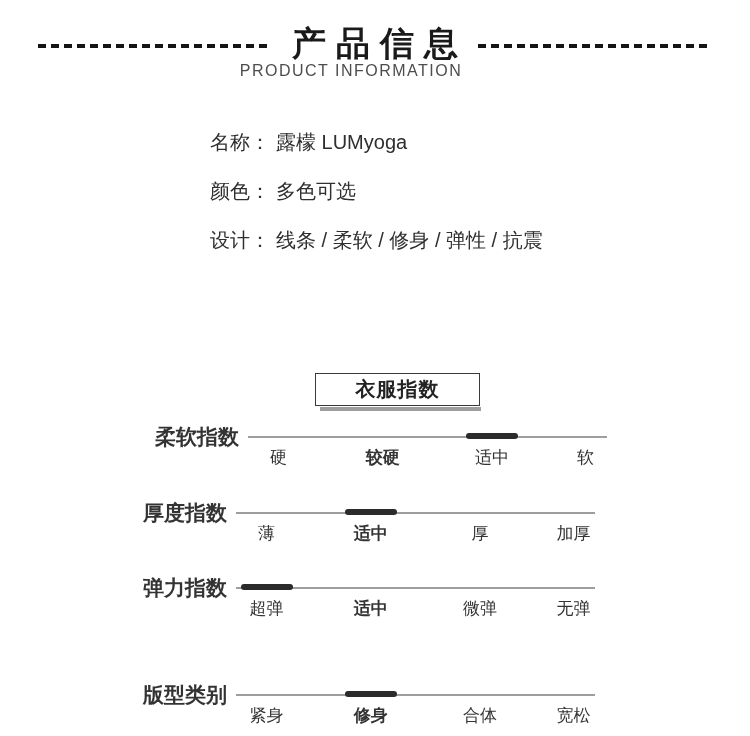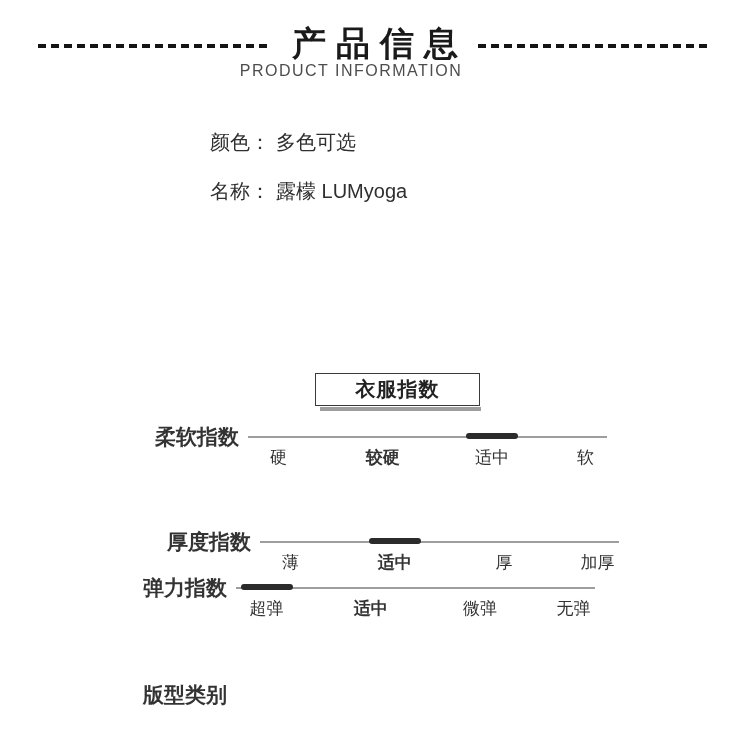--- a/index.html
+++ b/index.html
@@ -41,21 +41,21 @@
     display:flex;align-items:center;justify-content:center;margin-top:12px;
   }
   .index-box::after{
     content:"";position:absolute;left:4px;right:-2px;bottom:-6px;height:4px;
     background:#9e9e9e;
   }
   .index-box-title{font-size:20px;font-weight:700;color:#222;letter-spacing:1px;}
   
   .index-row{position:absolute;left:143px;width:452px;height:50px;}
   .index-row:nth-of-type(1){top:425px;margin-left:12px;}
-  .index-row:nth-of-type(2){top:530px;margin-left:24px;}
+  .index-row:nth-of-type(2){top:501px;}
   .index-row:nth-of-type(3){top:576px;}
   .index-row:nth-of-type(4){top:651px;margin-top:32px;}
   .row-label{
     position:absolute;left:0;top:0;font-size:21px;font-weight:700;
     line-height:24px;color:#333;white-space:nowrap;
   }
   .scale{position:absolute;left:93px;top:0;width:359px;height:50px;}
   .track{position:absolute;left:0;right:0;top:11px;height:2px;background:#9e9e9e;}
   .marker{
     position:absolute;top:8px;height:6px;width:52px;margin-left:-26px;
@@ -79,24 +79,27 @@
     <span class="dash dash-left"></span>
     <div class="header-title-row">
       <h1 class="page-title">产品信息</h1>
     </div>
     <span class="dash dash-right"></span>
     <div class="page-subtitle">PRODUCT INFORMATION</div>
   </div>
 
   <div class="details">
     <div class="detail-row">
+      <span class="detail-label">名称：</span><span class="detail-value">露檬 LUMyoga</span>
+    </div>
+    <div class="detail-row">
       <span class="detail-label">颜色：</span><span class="detail-value">多色可选</span>
     </div>
     <div class="detail-row">
-      <span class="detail-label">名称：</span><span class="detail-value">露檬 LUMyoga</span>
+      <span class="detail-label">设计：</span><span class="detail-value">线条 / 柔软 / 修身 / 弹性 / 抗震</span>
     </div>
   </div>
 
   <div class="index-box">
     <span class="index-box-title">衣服指数</span>
   </div>
 
   <div>
 
     <div class="index-row">
@@ -130,16 +133,24 @@
         <div class="marker" style="left: 8.5%; background: rgb(43, 43, 43);"></div>
         <span class="scale-label">超弹</span>
         <span class="scale-label">适中</span>
         <span class="scale-label">微弹</span>
         <span class="scale-label">无弹</span>
       </div>
     </div>
 
     <div class="index-row">
       <div class="row-label">版型类别</div>
+      <div class="scale">
+        <div class="track" style="background: rgb(158, 158, 158);"></div>
+        <div class="marker" style="left: 37.5%; background: rgb(43, 43, 43);"></div>
+        <span class="scale-label">紧身</span>
+        <span class="scale-label">修身</span>
+        <span class="scale-label">合体</span>
+        <span class="scale-label">宽松</span>
+      </div>
     </div>
 
   </div>
 </div>
 
 </body></html>

